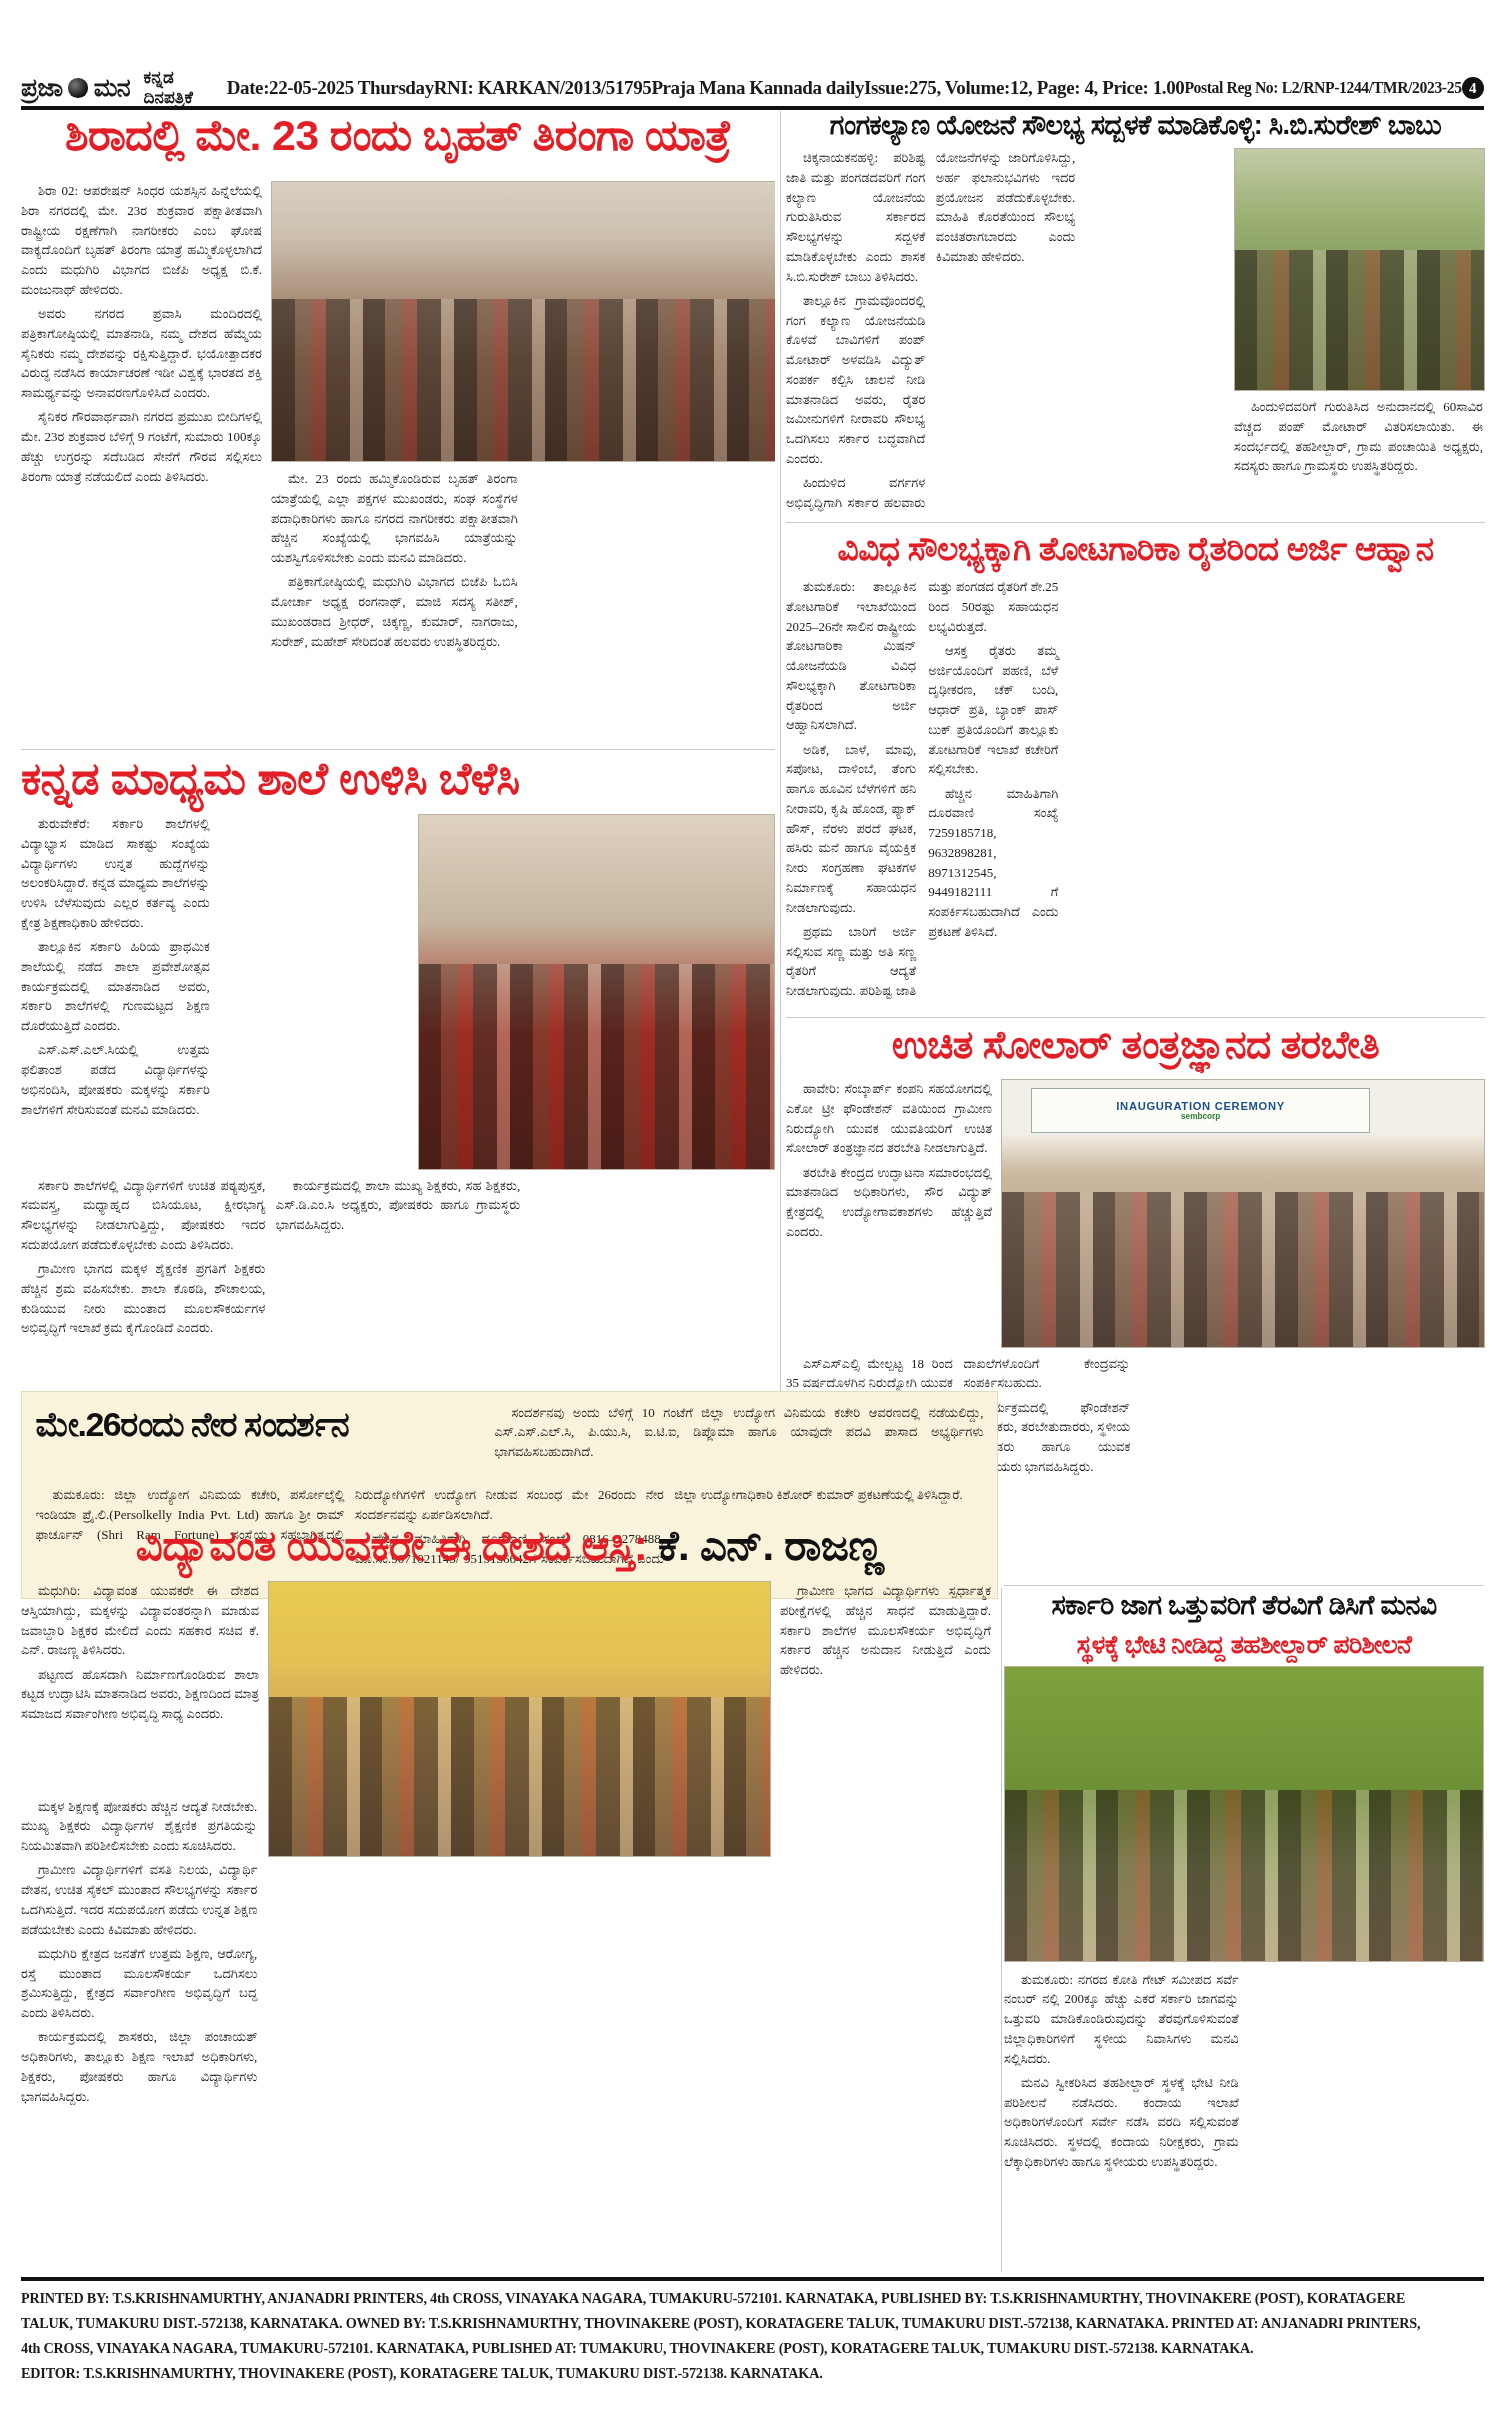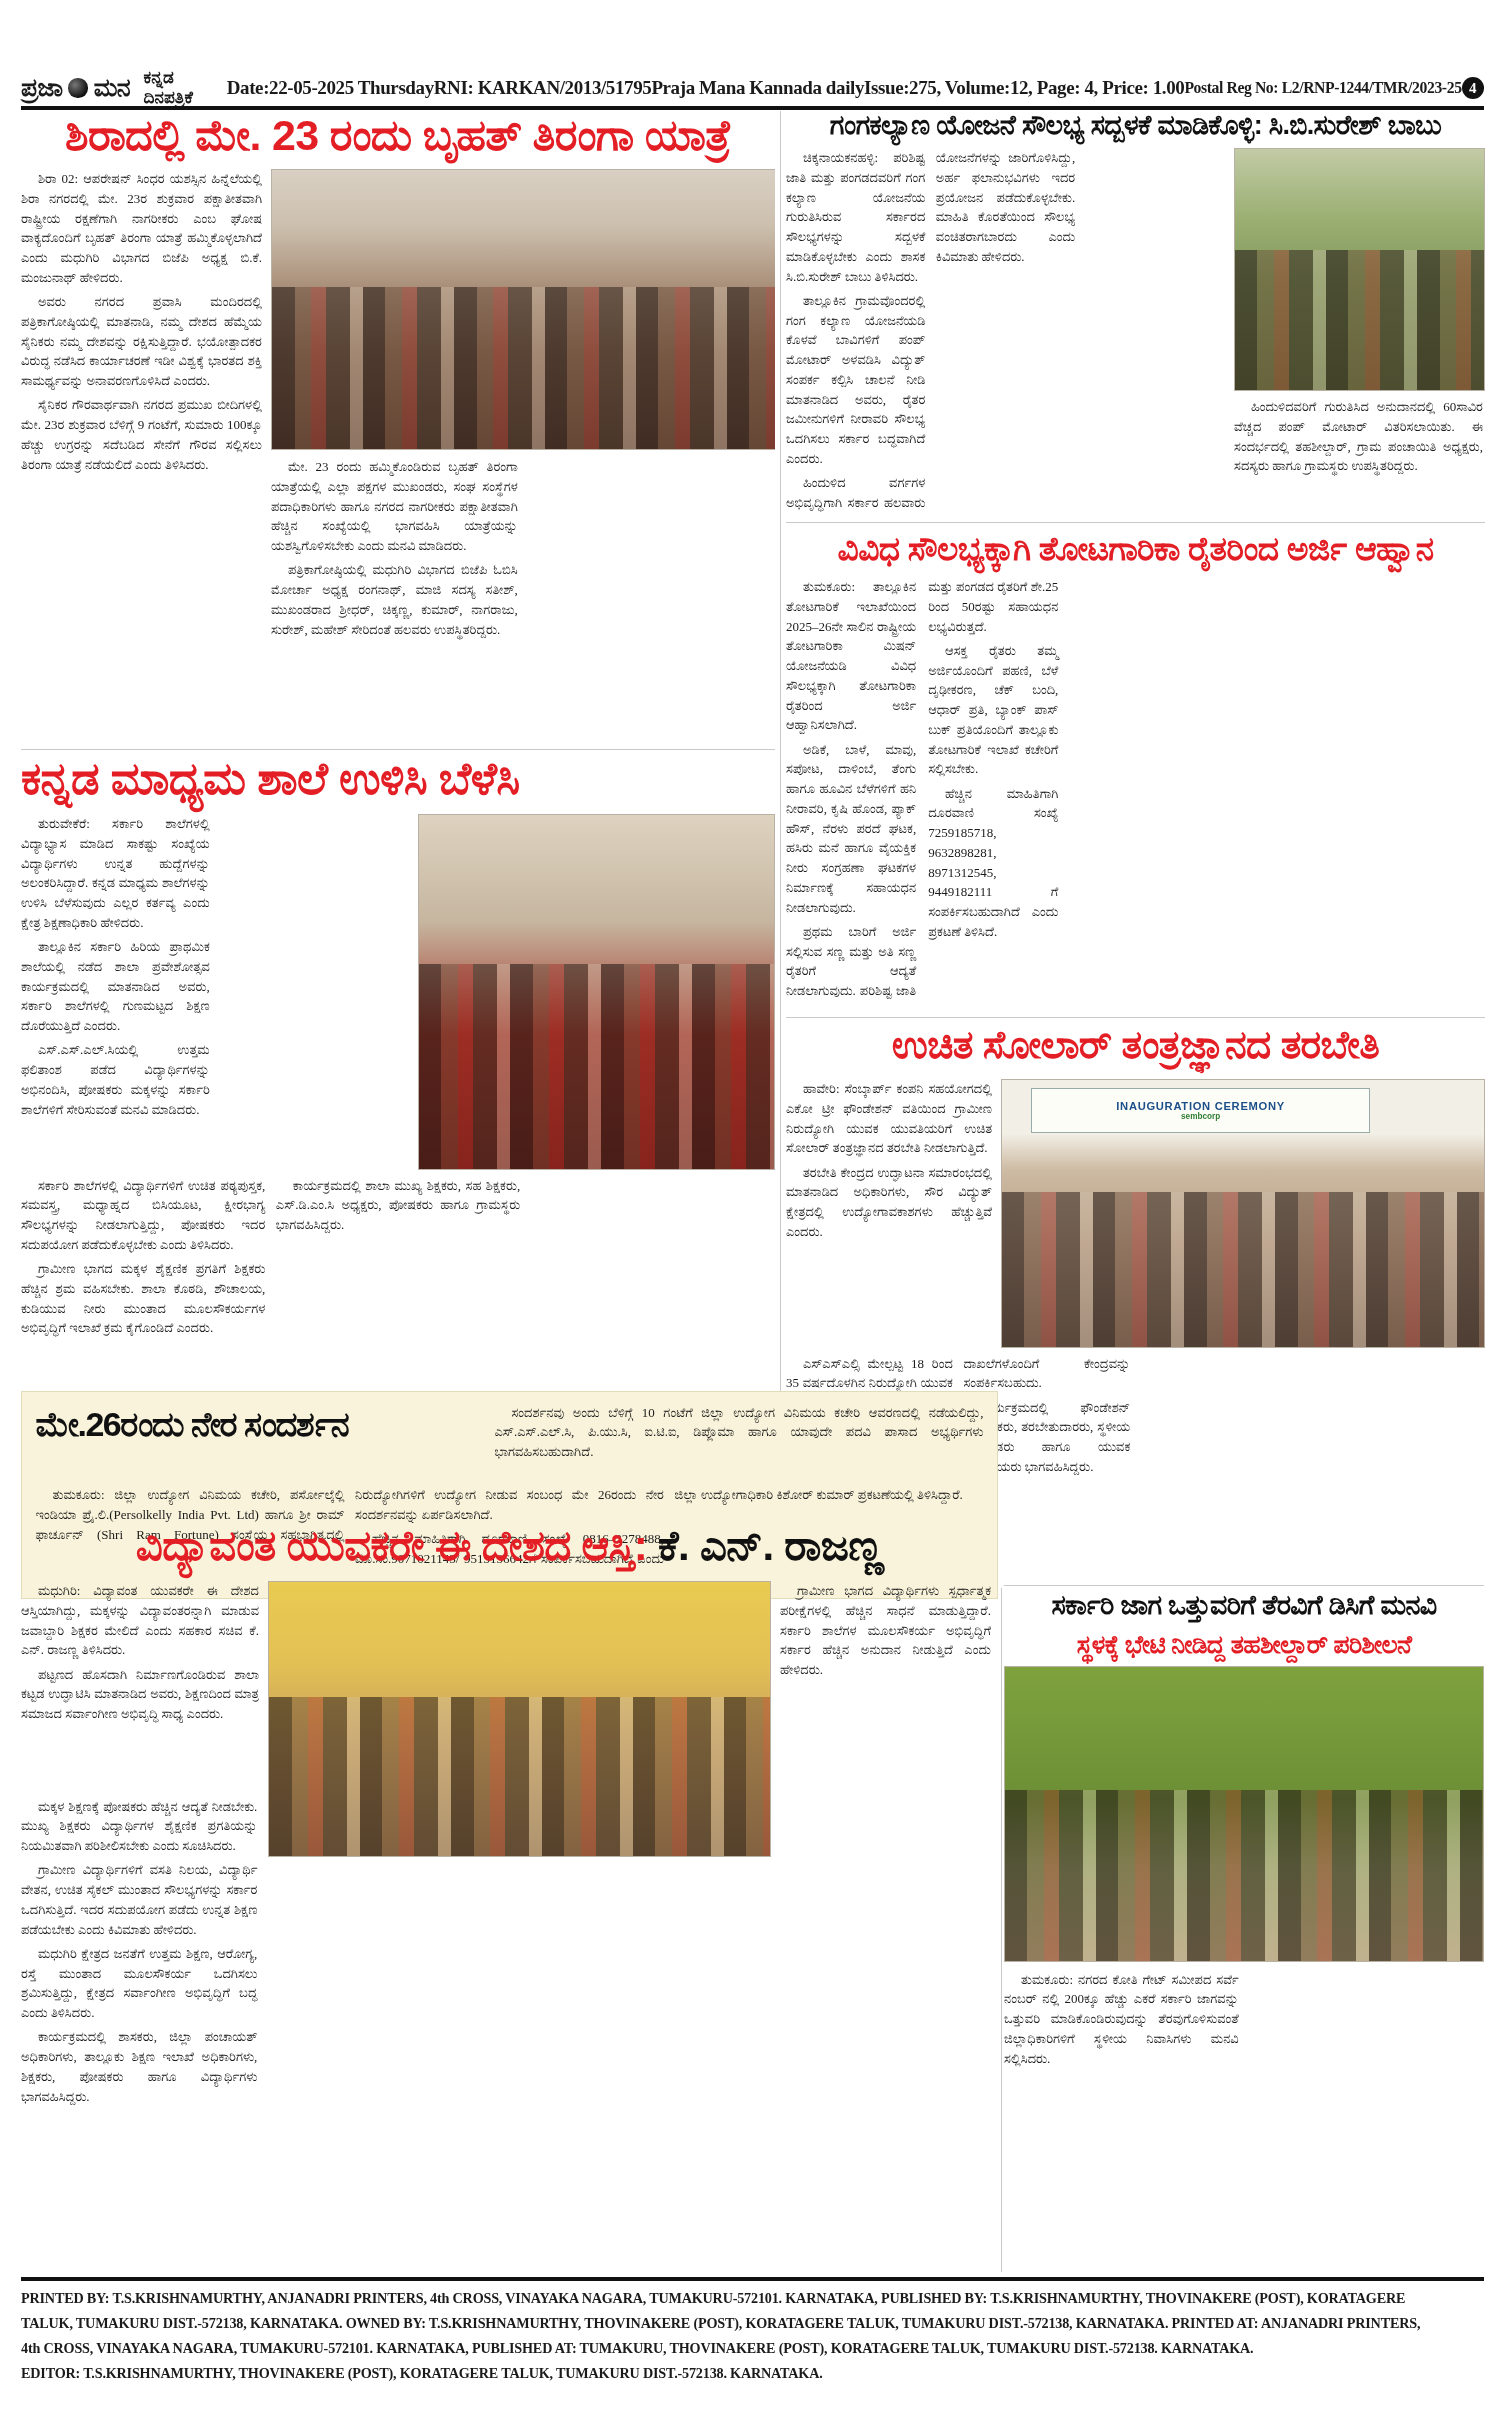--- a/index.html
+++ b/index.html
@@ -77,21 +77,21 @@
 
   <div class="divider" style="left:780px;top:111px;width:0.7px;height:1471px;"></div>
   <div class="divider" style="left:1001px;top:1588px;width:0.7px;height:684px;"></div>
   <div class="divider" style="left:786px;top:522px;width:699px;height:0.7px;"></div>
   <div class="divider" style="left:786px;top:1017px;width:699px;height:0.7px;"></div>
   <div class="divider" style="left:21px;top:749px;width:754px;height:0.7px;"></div>
   <div class="divider" style="left:1004px;top:1585px;width:480px;height:0.7px;"></div>
 
   <div class="art" style="left:21px;top:109px;width:754px;height:639px;">
     <div class="hl red" style="font-size:43px;height:60px;">ಶಿರಾದಲ್ಲಿ ಮೇ. 23 ರಂದು ಬೃಹತ್ ತಿರಂಗಾ ಯಾತ್ರೆ</div>
-    <div style="position:relative;height:573px;">
+    <div style="position:relative;height:573px;margin-top:12px;">
       <div class="body-txt" style="position:absolute;left:0;top:0;width:241px;height:573px;">
         <p>ಶಿರಾ 02: ಆಪರೇಷನ್ ಸಿಂಧರ ಯಶಸ್ಸಿನ ಹಿನ್ನೆಲೆಯಲ್ಲಿ ಶಿರಾ ನಗರದಲ್ಲಿ ಮೇ. 23ರ ಶುಕ್ರವಾರ ಪಕ್ಷಾತೀತವಾಗಿ ರಾಷ್ಟ್ರೀಯ ರಕ್ಷಣೆಗಾಗಿ ನಾಗರೀಕರು ಎಂಬ ಘೋಷ ವಾಕ್ಯದೊಂದಿಗೆ ಬೃಹತ್ ತಿರಂಗಾ ಯಾತ್ರೆ ಹಮ್ಮಿಕೊಳ್ಳಲಾಗಿದೆ ಎಂದು ಮಧುಗಿರಿ ವಿಭಾಗದ ಬಿಜೆಪಿ ಅಧ್ಯಕ್ಷ ಬಿ.ಕೆ. ಮಂಜುನಾಥ್ ಹೇಳಿದರು.</p>
         <p>ಅವರು ನಗರದ ಪ್ರವಾಸಿ ಮಂದಿರದಲ್ಲಿ ಪತ್ರಿಕಾಗೋಷ್ಠಿಯಲ್ಲಿ ಮಾತನಾಡಿ, ನಮ್ಮ ದೇಶದ ಹೆಮ್ಮೆಯ ಸೈನಿಕರು ನಮ್ಮ ದೇಶವನ್ನು ರಕ್ಷಿಸುತ್ತಿದ್ದಾರೆ. ಭಯೋತ್ಪಾದಕರ ವಿರುದ್ಧ ನಡೆಸಿದ ಕಾರ್ಯಾಚರಣೆ ಇಡೀ ವಿಶ್ವಕ್ಕೆ ಭಾರತದ ಶಕ್ತಿ ಸಾಮರ್ಥ್ಯವನ್ನು ಅನಾವರಣಗೊಳಿಸಿದೆ ಎಂದರು.</p>
         <p>ಸೈನಿಕರ ಗೌರವಾರ್ಥವಾಗಿ ನಗರದ ಪ್ರಮುಖ ಬೀದಿಗಳಲ್ಲಿ ಮೇ. 23ರ ಶುಕ್ರವಾರ ಬೆಳಿಗ್ಗೆ 9 ಗಂಟೆಗೆ, ಸುಮಾರು 100ಕ್ಕೂ ಹೆಚ್ಚು ಉಗ್ರರನ್ನು ಸದೆಬಡಿದ ಸೇನೆಗೆ ಗೌರವ ಸಲ್ಲಿಸಲು ತಿರಂಗಾ ಯಾತ್ರೆ ನಡೆಯಲಿದೆ ಎಂದು ತಿಳಿಸಿದರು.</p>
       </div>
       <div class="photo ph1" style="position:absolute;left:250px;top:0;width:504px;height:279px;"></div>
       <div class="body-txt cols" style="position:absolute;left:250px;top:288px;width:504px;height:285px;column-count:2;">
         <p>ಮೇ. 23 ರಂದು ಹಮ್ಮಿಕೊಂಡಿರುವ ಬೃಹತ್ ತಿರಂಗಾ ಯಾತ್ರೆಯಲ್ಲಿ ಎಲ್ಲಾ ಪಕ್ಷಗಳ ಮುಖಂಡರು, ಸಂಘ ಸಂಸ್ಥೆಗಳ ಪದಾಧಿಕಾರಿಗಳು ಹಾಗೂ ನಗರದ ನಾಗರೀಕರು ಪಕ್ಷಾತೀತವಾಗಿ ಹೆಚ್ಚಿನ ಸಂಖ್ಯೆಯಲ್ಲಿ ಭಾಗವಹಿಸಿ ಯಾತ್ರೆಯನ್ನು ಯಶಸ್ವಿಗೊಳಿಸಬೇಕು ಎಂದು ಮನವಿ ಮಾಡಿದರು.</p>
         <p>ಪತ್ರಿಕಾಗೋಷ್ಠಿಯಲ್ಲಿ ಮಧುಗಿರಿ ವಿಭಾಗದ ಬಿಜೆಪಿ ಓಬಿಸಿ ಮೋರ್ಚಾ ಅಧ್ಯಕ್ಷ ರಂಗನಾಥ್, ಮಾಜಿ ಸದಸ್ಯ ಸತೀಶ್, ಮುಖಂಡರಾದ ಶ್ರೀಧರ್, ಚಿಕ್ಕಣ್ಣ, ಕುಮಾರ್, ನಾಗರಾಜು, ಸುರೇಶ್, ಮಹೇಶ್ ಸೇರಿದಂತೆ ಹಲವರು ಉಪಸ್ಥಿತರಿದ್ದರು.</p>
       </div>
@@ -196,20 +196,21 @@
       <p>ಕಾರ್ಯಕ್ರಮದಲ್ಲಿ ಶಾಸಕರು, ಜಿಲ್ಲಾ ಪಂಚಾಯತ್ ಅಧಿಕಾರಿಗಳು, ತಾಲ್ಲೂಕು ಶಿಕ್ಷಣ ಇಲಾಖೆ ಅಧಿಕಾರಿಗಳು, ಶಿಕ್ಷಕರು, ಪೋಷಕರು ಹಾಗೂ ವಿದ್ಯಾರ್ಥಿಗಳು ಭಾಗವಹಿಸಿದ್ದರು.</p>
     </div>
   </div>
 
   <div class="art" style="left:1004px;top:1589px;width:480px;height:682px;">
     <div class="hl black" style="font-size:27px;height:40px;">ಸರ್ಕಾರಿ ಜಾಗ ಒತ್ತುವರಿಗೆ ತೆರವಿಗೆ ಡಿಸಿಗೆ ಮನವಿ</div>
     <div class="hl red" style="font-size:25px;height:37px;">ಸ್ಥಳಕ್ಕೆ ಭೇಟಿ ನೀಡಿದ್ದ ತಹಶೀಲ್ದಾರ್ ಪರಿಶೀಲನೆ</div>
     <div class="photo ph8" style="width:478px;height:294px;"></div>
     <div class="body-txt cols" style="height:292px;margin-top:7.5px;column-count:2;">
       <p>ತುಮಕೂರು: ನಗರದ ಕೋತಿ ಗೇಟ್ ಸಮೀಪದ ಸರ್ವೆ ನಂಬರ್ ನಲ್ಲಿ 200ಕ್ಕೂ ಹೆಚ್ಚು ಎಕರೆ ಸರ್ಕಾರಿ ಜಾಗವನ್ನು ಒತ್ತುವರಿ ಮಾಡಿಕೊಂಡಿರುವುದನ್ನು ತೆರವುಗೊಳಿಸುವಂತೆ ಜಿಲ್ಲಾಧಿಕಾರಿಗಳಿಗೆ ಸ್ಥಳೀಯ ನಿವಾಸಿಗಳು ಮನವಿ ಸಲ್ಲಿಸಿದರು.</p>
+      <p>ಮನವಿ ಸ್ವೀಕರಿಸಿದ ತಹಶೀಲ್ದಾರ್ ಸ್ಥಳಕ್ಕೆ ಭೇಟಿ ನೀಡಿ ಪರಿಶೀಲನೆ ನಡೆಸಿದರು. ಕಂದಾಯ ಇಲಾಖೆ ಅಧಿಕಾರಿಗಳೊಂದಿಗೆ ಸರ್ವೇ ನಡೆಸಿ ವರದಿ ಸಲ್ಲಿಸುವಂತೆ ಸೂಚಿಸಿದರು. ಸ್ಥಳದಲ್ಲಿ ಕಂದಾಯ ನಿರೀಕ್ಷಕರು, ಗ್ರಾಮ ಲೆಕ್ಕಾಧಿಕಾರಿಗಳು ಹಾಗೂ ಸ್ಥಳೀಯರು ಉಪಸ್ಥಿತರಿದ್ದರು.</p>
     </div>
   </div>
 
   <div class="ftr-rule"></div>
   <div class="ftr">
     <div>PRINTED BY: T.S.KRISHNAMURTHY, ANJANADRI PRINTERS, 4th CROSS, VINAYAKA NAGARA, TUMAKURU-572101. KARNATAKA, PUBLISHED BY: T.S.KRISHNAMURTHY, THOVINAKERE (POST), KORATAGERE</div>
     <div>TALUK, TUMAKURU DIST.-572138, KARNATAKA. OWNED BY: T.S.KRISHNAMURTHY, THOVINAKERE (POST), KORATAGERE TALUK, TUMAKURU DIST.-572138, KARNATAKA. PRINTED AT: ANJANADRI PRINTERS,</div>
     <div>4th CROSS, VINAYAKA NAGARA, TUMAKURU-572101. KARNATAKA, PUBLISHED AT: TUMAKURU, THOVINAKERE (POST), KORATAGERE TALUK, TUMAKURU DIST.-572138. KARNATAKA.</div>
     <div>EDITOR: T.S.KRISHNAMURTHY, THOVINAKERE (POST), KORATAGERE TALUK, TUMAKURU DIST.-572138. KARNATAKA.</div>
   </div>

